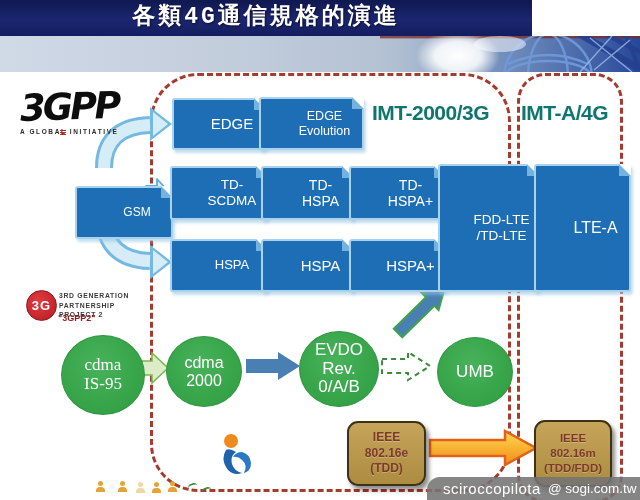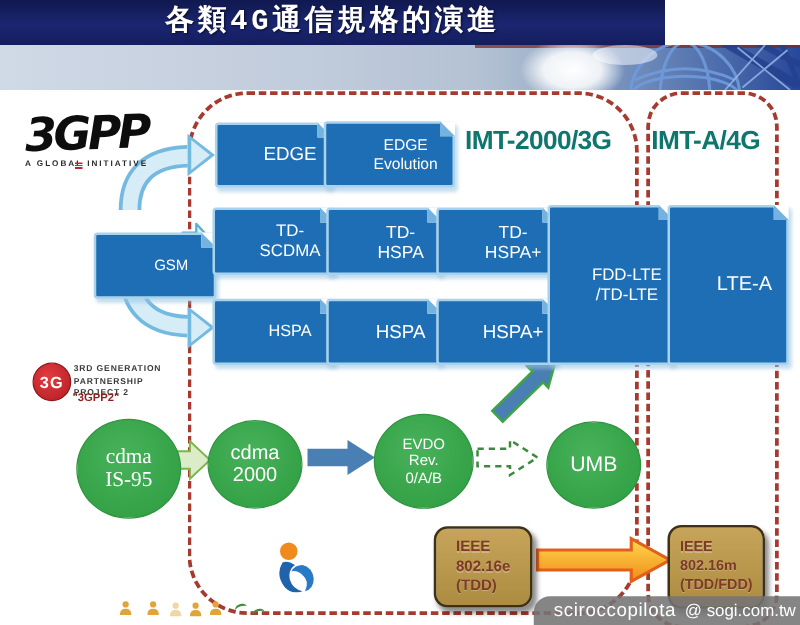--- a/index.html
+++ b/index.html
@@ -33,21 +33,21 @@
       border-top:12px solid #ffffff;border-left:12px solid #74b3e0;}
 
   
   .ge{border-radius:50%;background:radial-gradient(circle at 45% 38%,#48b25a,#33a146 75%);
       border:1px solid #2f9440;color:#fff;display:flex;align-items:center;justify-content:center;
       text-align:center;white-space:pre-line;line-height:1.1;z-index:3;}
 
   
   .gb{background:linear-gradient(180deg,#c6a55b 0%,#ac8c41 100%);
       border:2px solid #3f3115;border-radius:11px;color:#7d3a28;font-weight:bold;
-      display:flex;align-items:center;justify-content:center;text-align:left;
+      display:flex;align-items:center;justify-content:center;text-align:center;
       white-space:pre-line;line-height:1.3;z-index:3;
       box-shadow:3px 4px 4px rgba(0,0,0,.45);text-shadow:0 1px 0 rgba(255,255,255,.25);}
 
   
   .gpp-logo{left:20px;top:88px;width:120px;height:60px;z-index:3;}
   .gpp-word{font-family:"DejaVu Sans", sans-serif;font-weight:bold;font-style:italic;
       font-size:37px;color:#0d0d0d;letter-spacing:-3px;transform:rotate(-2deg);line-height:1;}
   .gpp-tag{font-size:6.5px;letter-spacing:1.6px;color:#2a2a2a;font-weight:bold;margin-top:3px;}
   .gpp-red{position:absolute;left:40px;top:42px;width:6px;height:6px;
       background:repeating-linear-gradient(#c22525 0 1px,transparent 1px 2px);}
@@ -178,21 +178,21 @@
 /TD-LTE</span><i class="fold"></i></div>
 
 <div class="abs bb" style="left:534px;top:164px;width:67px;height:124px;font-size:16px;"><span>LTE-A</span><i class="fold"></i></div>
 
 <div class="abs ge" style="left:61px;top:335px;width:82px;height:78px;font-size:17px;font-family:'Liberation Serif',serif;"><span>cdma
 IS-95</span></div>
 
 <div class="abs ge" style="left:166px;top:336px;width:74px;height:69px;font-size:16px;"><span>cdma
 2000</span></div>
 
-<div class="abs ge" style="left:299px;top:331px;width:78px;height:74px;font-size:12px;"><span>EVDO
+<div class="abs ge" style="left:299px;top:331px;width:78px;height:74px;font-size:17px;"><span>EVDO
 Rev.
 0/A/B</span></div>
 
 <div class="abs ge" style="left:437px;top:337px;width:74px;height:68px;font-size:17px;"><span>UMB</span></div>
 
 <div class="abs gb" style="left:347px;top:421px;width:75px;height:61px;font-size:12px;"><span>IEEE
 802.16e
 (TDD)</span></div>
 
 <div class="abs gb" style="left:534px;top:420px;width:74px;height:63px;font-size:11.5px;"><span>IEEE

